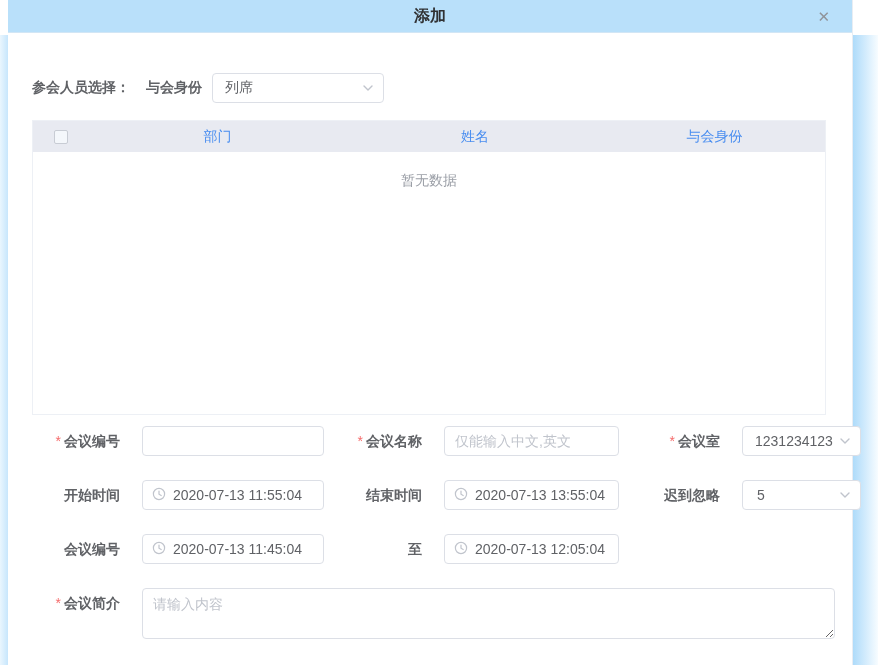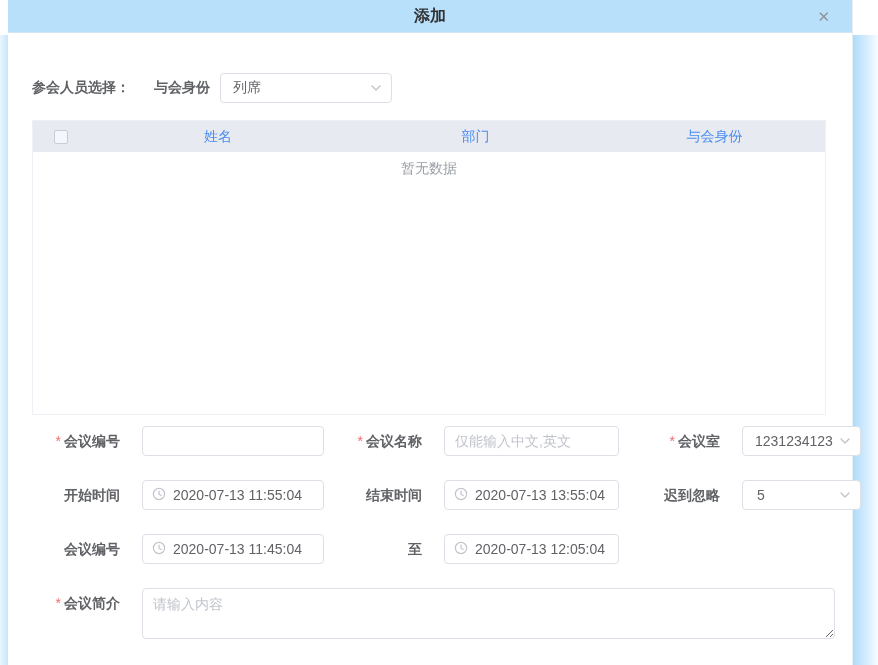--- a/index.html
+++ b/index.html
@@ -30,21 +30,21 @@
   }
   .dialog-title { font-size: 16px; font-weight: bold; color: #303133; }
   .dialog-close {
     position: absolute; right: 22px; top: 50%; transform: translateY(-50%);
     color: #909399; font-size: 15px; cursor: pointer; line-height: 1;
   }
   .dialog-body { padding: 40px 17px 0 24px; }
 
   
   .participant-row { display: flex; align-items: center; height: 30px; margin-bottom: 17px; }
-  .p-label { font-size: 14px; font-weight: bold; color: #606266; margin-right: 16px; font-family: Liberation Serif, serif; }
+  .p-label { font-size: 14px; font-weight: bold; color: #606266; margin-right: 8px; font-family: Liberation Serif, serif; }
   .btn-primary {
     background: #409eff; color: #ffffff; border: none; border-radius: 4px;
     height: 30px; padding: 0 15px; font-size: 14px; cursor: pointer;
     font-family: inherit;
   }
   .identity-label { font-size: 14px; font-weight: bold; color: #606266; margin: 0 10px 0 8px; }
   .select-box {
     height: 30px; border: 1px solid #dcdfe6; border-radius: 4px;
     display: flex; align-items: center; justify-content: space-between;
     padding: 0 8px 0 12px; font-size: 14px; color: #606266; background: #fff;
@@ -65,21 +65,21 @@
   .th-check { width: 56px; display: flex; justify-content: center; align-items: center; }
   .checkbox {
     width: 14px; height: 14px; border: 1px solid #c8ccd4; border-radius: 2px;
     background: #f4f7fb; cursor: pointer; display: inline-block;
   }
   .th { text-align: center; }
   .th.name { width: 258px; }
   .th.dept { width: 257px; }
   .th.role { width: 221px; }
   .tbody { height: 262px; background: #fff; }
-  .empty-text { text-align: center; padding-top: 8px; font-size: 14px; color: #9a9ea6; }
+  .empty-text { text-align: center; padding-top: 20px; font-size: 14px; color: #9a9ea6; }
 
   
   .form { margin-top: 11px; font-size: 14px; }
   .form-row { display: flex; align-items: center; height: 30px; margin-bottom: 24px; gap: 12px; }
   .form-row.textarea-row { height: 38px; align-items: flex-start; margin-bottom: 17px; justify-content: flex-end; }
   .f-label {
     font-weight: bold; color: #606266; text-align: right;
     padding-right: 10px; flex: none; line-height: 30px;
   }
   .f-label.w1 { width: 98px; }
@@ -135,22 +135,22 @@
             </svg>
         </span>
       </div>
     </div>
 
     <div class="table">
       <div class="thead">
         <div class="th-check">
           <span class="checkbox"></span>
         </div>
+        <div class="th dept">部门</div>
         <div class="th name">姓名</div>
-        <div class="th dept">部门</div>
         <div class="th role">与会身份</div>
       </div>
       <div class="tbody">
         <div class="empty-text">暂无数据</div>
       </div>
     </div>
 
     <div class="form">
 
       <div class="form-row">

